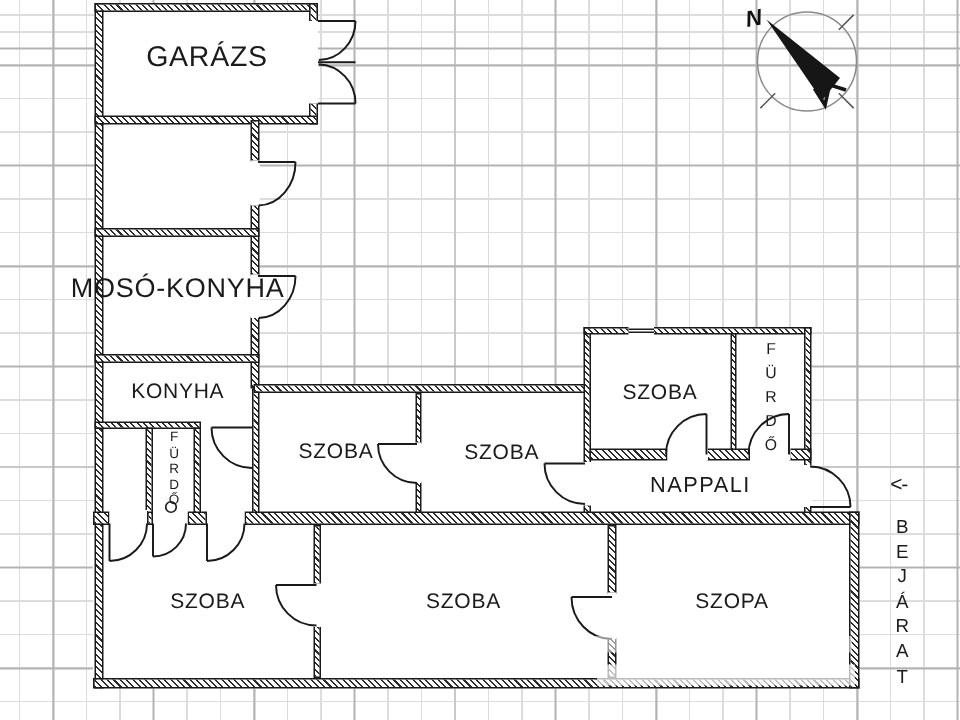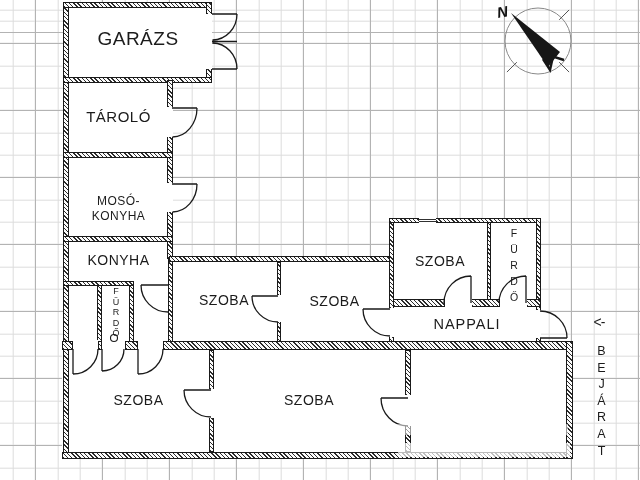--- a/index.html
+++ b/index.html
@@ -113,34 +113,34 @@
       <circle cx="538" cy="41" r="33" fill="none" stroke="#8a8a8a" stroke-width="1"></circle>
       <path d="M559.2,19.8 L569.1,9.9 M559.2,62.2 L569.1,72.1 M516.8,62.2 L506.9,72.1" stroke="#555" stroke-width="1" fill="none"></path>
       <circle cx="538" cy="41" r="1.6" fill="#222"></circle>
       <polygon points="511,13 548,67 560,52" fill="#161616"></polygon>
       <path d="M543,59 L550,70 L553,56.5 L564,60" stroke="#161616" stroke-width="2.4" fill="none"></path>
       <text x="497" y="17" font-size="15" font-weight="bold" font-style="italic" fill="#111" transform="rotate(-10 503 12)">N</text>
     </g>
   </svg>
 
   <div class="lbl" style="left:69px;top:8px;width:138px;height:62px;font-size:19px;">GARÁZS</div>
-  <div class="lbl" style="left:69px;top:85px;width:99px;height:65px;font-size:15px;">TÁROLÓ</div>
-  <div class="lbl" style="left:69px;top:172px;width:99px;height:74px;font-size:12px;flex-direction:column;">
+  <div class="lbl" style="left:69px;top:155px;width:99px;height:74px;font-size:18px;">
     <span>MOSÓ-</span>
     <span>KONYHA</span>
   </div>
   <div class="lbl" style="left:69px;top:240px;width:99px;height:41px;font-size:14px;">KONYHA</div>
   <div class="lbl v-text" style="left:108px;top:286px;width:16px;font-size:9px;line-height:10.6px;">F<br>Ü<br>R<br>D<br>Ő</div>
   <div class="lbl" style="left:172px;top:261px;width:104px;height:80px;font-size:14px;">SZOBA</div>
   <div class="lbl" style="left:282px;top:261px;width:105px;height:82px;font-size:14px;">SZOBA</div>
   <div class="lbl" style="left:394px;top:224px;width:92px;height:76px;font-size:14px;">SZOBA</div>
   <div class="lbl v-text" style="left:506px;top:225px;width:16px;font-size:10.5px;line-height:16px;">F<br>Ü<br>R<br>D<br>Ő</div>
   <div class="lbl" style="left:394px;top:305px;width:146px;height:38px;font-size:14.5px;letter-spacing:1px;">NAPPALI</div>
   <div class="lbl" style="left:69px;top:352px;width:139px;height:98px;font-size:14px;">SZOBA</div>
   <div class="lbl" style="left:214px;top:352px;width:190px;height:98px;font-size:14px;">SZOBA</div>
+  <div class="lbl" style="left:411px;top:352px;width:154px;height:98px;font-size:14px;">SZOPA</div>
 
   <div class="lbl" style="left:584px;top:314px;width:30px;height:18px;font-size:14px;letter-spacing:-1px;">&lt;-</div>
   <div class="lbl v-text" style="left:593px;top:343px;width:17px;font-size:12.5px;line-height:16.6px;">B<br>E<br>J<br>Á<br>R<br>A<br>T</div>
 
   <div class="wm" style="left:386px;top:424px;width:182px;height:11px;background:rgba(255,255,255,0.55);"></div>
   <div class="wm" style="left:398px;top:443px;width:172px;height:14px;background:rgba(255,255,255,0.7);"></div>
 
 </div>
 
 </body></html>

